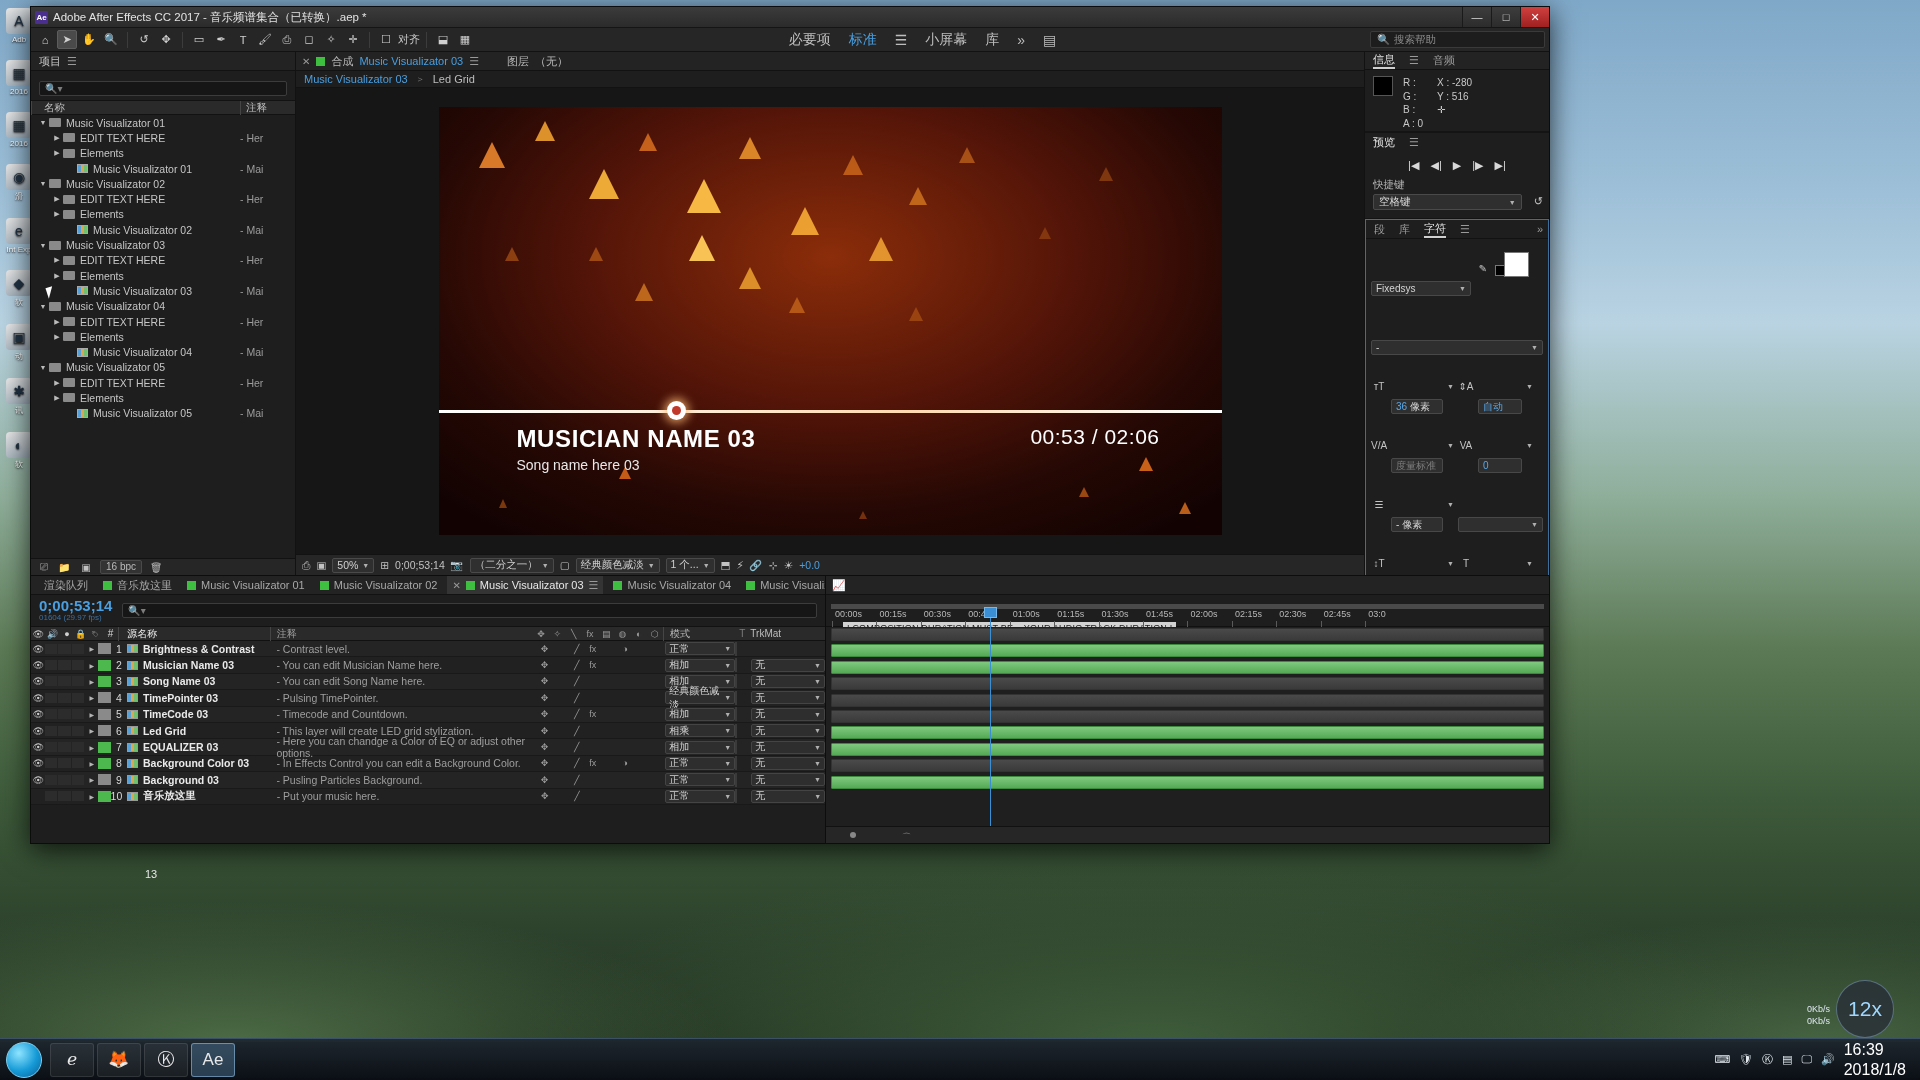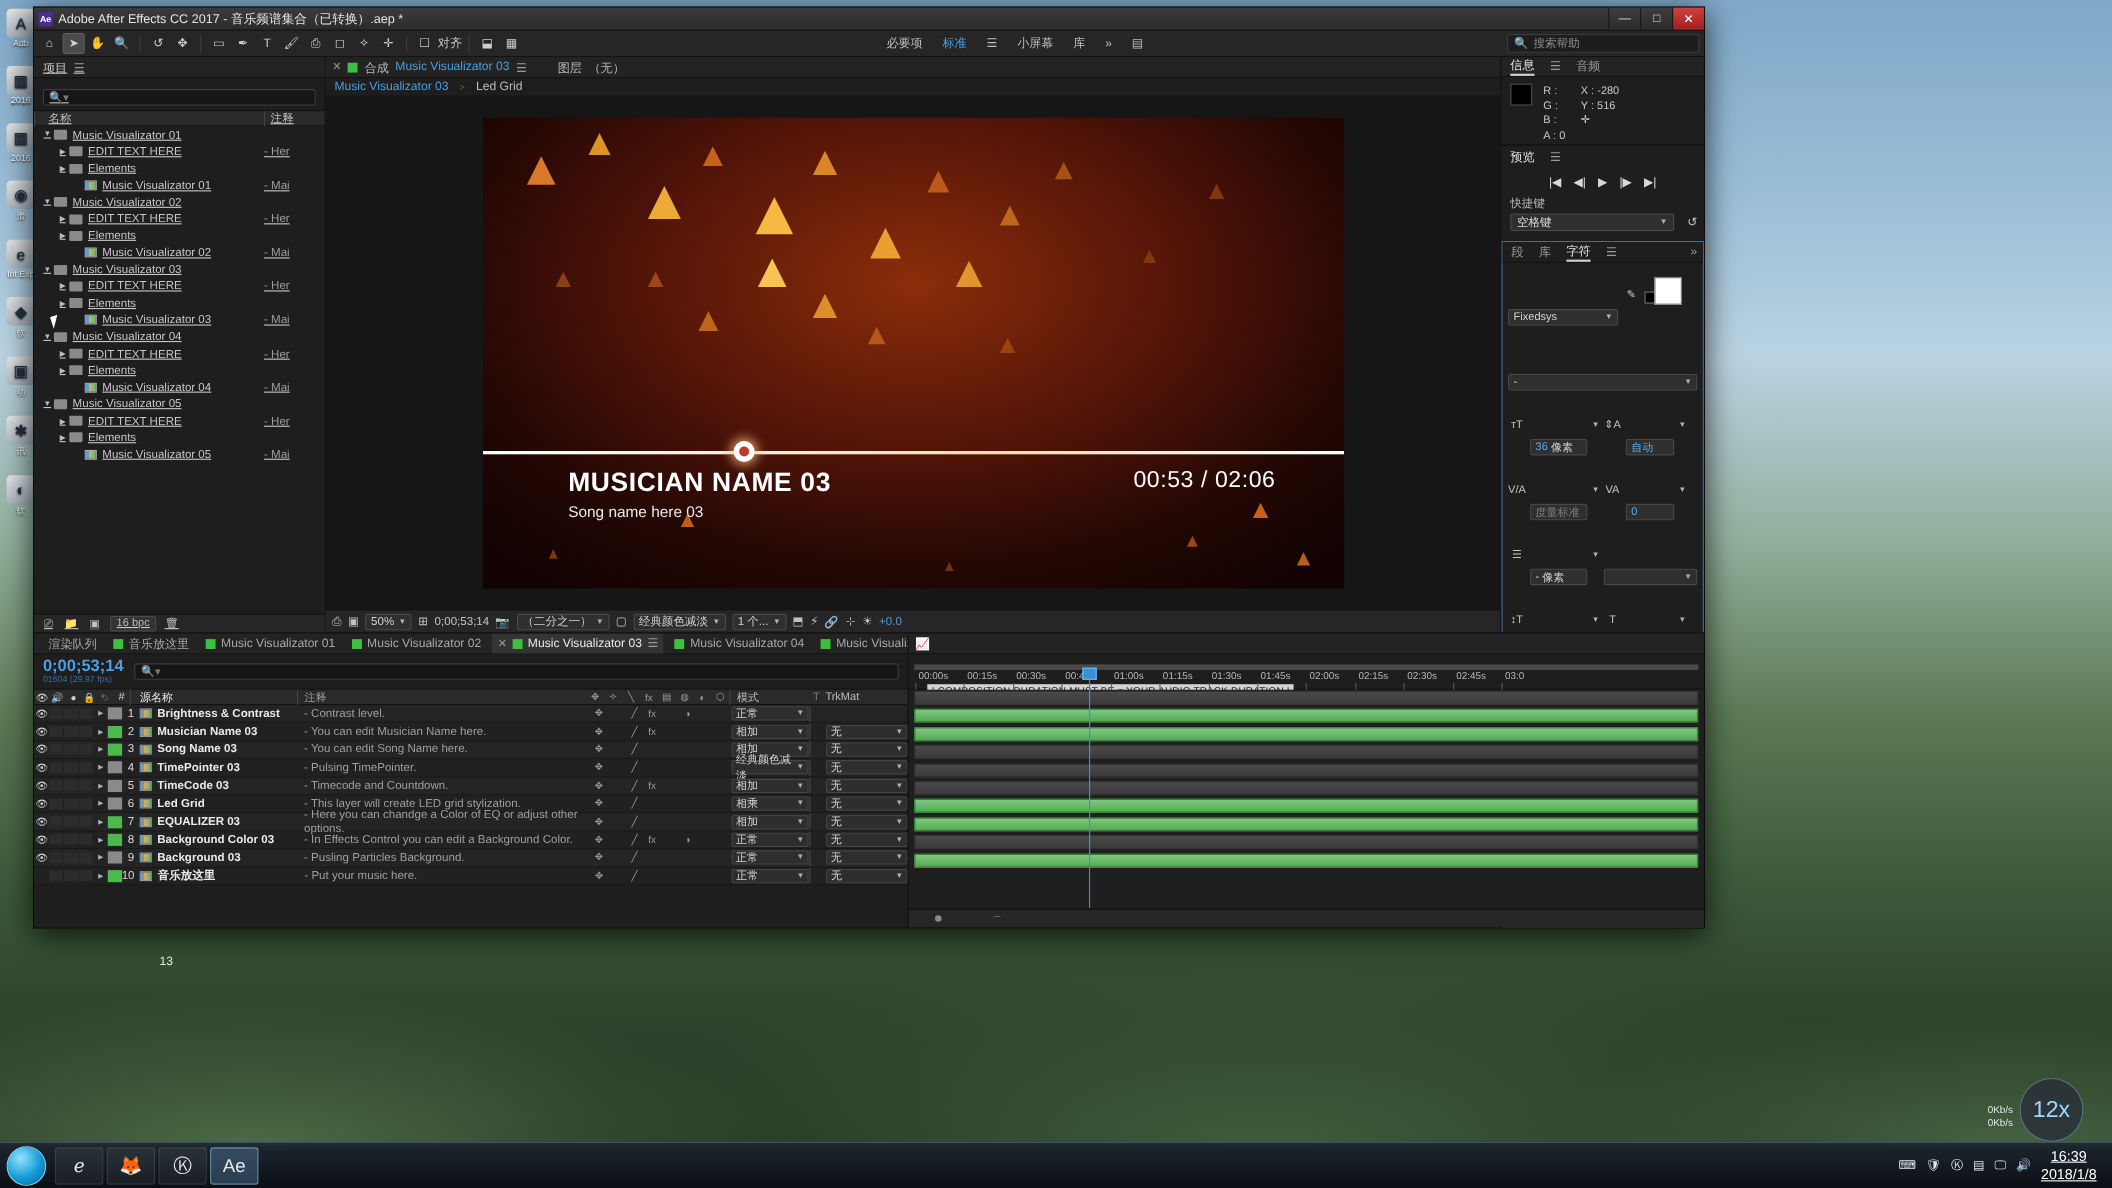--- a/index.html
+++ b/index.html
@@ -37,21 +37,21 @@
     display:flex; align-items:center; padding:0 6px; z-index:50;
   }
   #start-orb { width:36px;height:36px;border-radius:50%;
     background:radial-gradient(circle at 35% 30%, #8fe4ff, #159ad6 55%, #0a5e96 100%);
     border:1px solid #7fd0f0; margin-right:8px; }
   .tb-item { width:44px;height:34px;margin-right:3px;border-radius:3px;
     display:flex;align-items:center;justify-content:center;font-size:17px;color:#e8e8e8;
     background:rgba(255,255,255,.06); border:1px solid rgba(255,255,255,.10); }
   .tb-item.active { background:rgba(120,180,230,.28); border-color:rgba(160,210,250,.5); }
   #tray { margin-left:auto; display:flex; align-items:center; gap:9px; padding-right:8px; color:#e3e9ef; font-size:11px;}
-  #clock { text-align:center; line-height:1.25; font-size:13px; color:#fff;text-decoration:underline; }
+  #clock { line-height:1.25; font-size:16px; color:#fff; }
 
   
   #ae-window {
     position:absolute; left:30px; top:6px; width:1520px; height:838px;
     background:#1e1e1e; border:1px solid #0c0c0c;
     box-shadow:0 6px 26px rgba(0,0,0,.75);
     display:flex; flex-direction:column; z-index:20;
   }
   
   #titlebar {
@@ -71,31 +71,31 @@
     padding-left:6px; border-bottom:1px solid #141414; }
   .menu-item { padding:0 7px; font-size:11.5px; color:#d8d8d8; line-height:18px; }
 
   
   #toolbar { height:24px; background:#262626; border-bottom:1px solid #121212;
     display:flex; align-items:center; padding:0 4px; gap:2px; }
   .tool { width:20px;height:19px; display:flex;align-items:center;justify-content:center;
     font-size:11px; color:#cfcfcf; border-radius:2px; }
   .tool.sel { background:#4a4a4a; border:1px solid #5d5d5d; }
   .tsep { width:1px;height:16px;background:#3c3c3c;margin:0 4px; }
-  .wspace { font-size:11px; color:#bdbdbd; padding:0 9px; }
+  .wspace { font-size:14px; color:#bdbdbd; padding:0 9px; }
   .wspace.act { color:#4a9fe0; }
   #search-help { margin-left:auto; display:flex; align-items:center; gap:4px;
     background:#1d1d1d; border:1px solid #3a3a3a; border-radius:2px;
     height:17px; padding:0 6px; color:#8a8a8a; font-size:10.5px; width:175px; }
 
   
   #mainarea { flex:1; display:flex; min-height:0; }
   
   #leftcol { width:265px; display:flex; flex-direction:column; background:#1e1e1e;
-    border-right:1px solid #121212;text-decoration:underline; }
+    border-right:1px solid #121212; }
   .panel-tabbar { height:19px; background:#232323; display:flex; align-items:center;
     padding-left:8px; border-bottom:1px solid #121212; gap:6px; }
   .ptab { font-size:11px; color:#c9c9c9; }
   .pmenu { font-size:11px; color:#9a9a9a; }
   #proj-preview { height:80px; display:flex; padding:6px 4px 2px 6px; background:#1e1e1e; }
   #proj-thumb { width:95px;height:62px;background:#000;border:1px solid #3a3a3a; }
   #proj-meta { padding-left:10px; font-size:10.5px; color:#c4c4c4; line-height:1.5; }
   #proj-meta .nm { color:#eaeaea; font-weight:bold; font-size:11.5px; }
   #proj-search { margin:10px 8px 4px; height:15px; background:#161616; border:1px solid #3c3c3c;
     border-radius:2px; display:flex; align-items:center; padding-left:5px; color:#7d7d7d; font-size:10px; }

